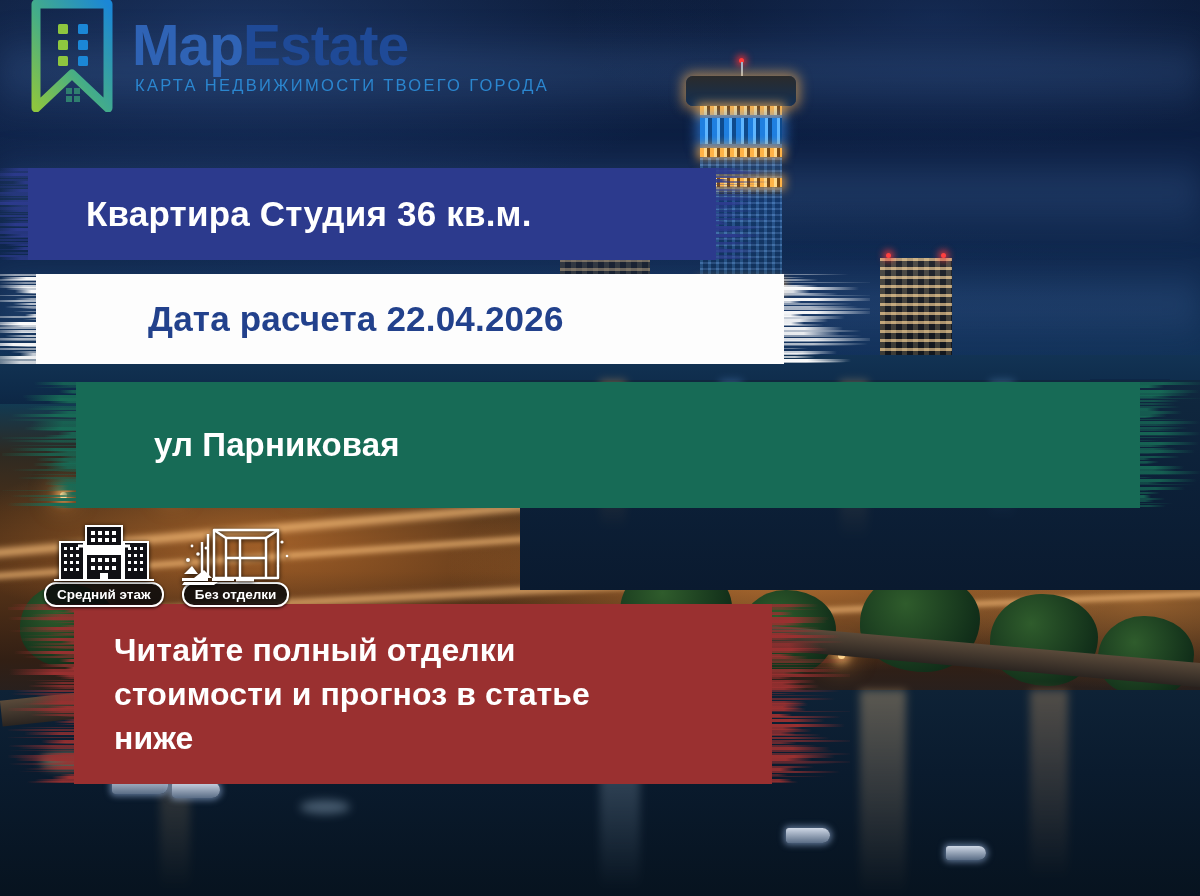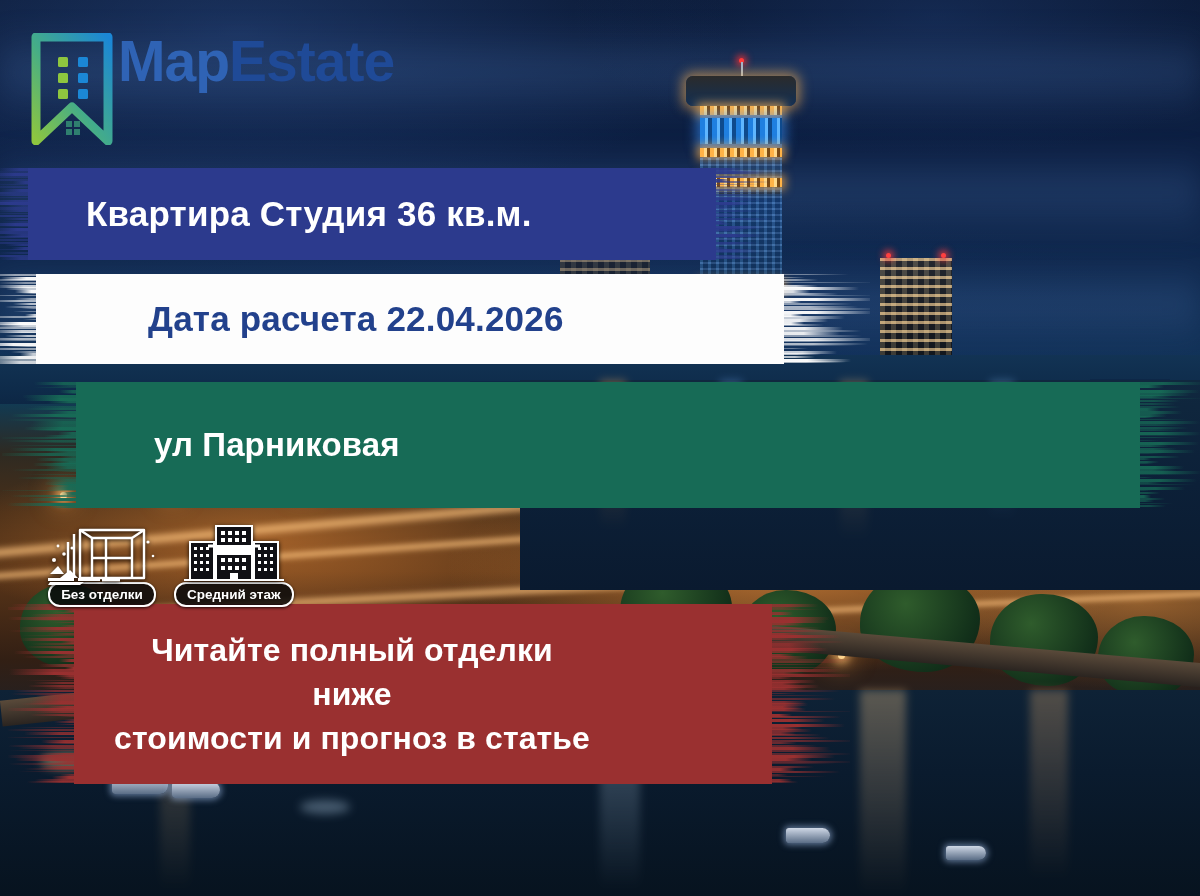--- a/index.html
+++ b/index.html
@@ -128,33 +128,33 @@
     background:repeating-linear-gradient(180deg, rgba(255,210,140,.75) 0 3px, rgba(0,0,0,.55) 3px 9px),
                repeating-linear-gradient(90deg, rgba(255,220,150,.45) 0 5px, rgba(0,0,0,.45) 5px 11px);
     opacity:.8;
   }
   .t-third {
     left:560px; top:250px; width:90px; height:150px;
     background:linear-gradient(180deg,#2a3850,#15243a);
   }
 
   
-  .logo { position:absolute; left:28px; top:33px; display:flex; align-items:flex-start; gap:2px; }
+  .logo { position:absolute; left:28px; top:0; display:flex; align-items:center; gap:16px; }
   .logo-mark { width:88px; height:112px; display:block; }
   .logo-text { display:flex; flex-direction:column; gap:2px; }
   .logo-word { font-size:57px; font-weight:700; letter-spacing:-1px; line-height:1; }
   .logo-word .m1 { color:#2f63b5; }
   .logo-word .m2 { color:#1f4a97; }
   .logo-tag {
     font-size:16.5px; font-weight:400; letter-spacing:2.3px;
     color:#2b86cf; white-space:nowrap; padding-left:3px;
   }
 
   
-  .banner { position:absolute; display:flex; align-items:center;text-align:center; }
+  .banner { position:absolute; display:flex; align-items:center; }
   .banner .txt { position:relative; z-index:3; }
 
   
   .smear { position:absolute; top:0; height:100%; z-index:1; overflow:hidden; pointer-events:none; }
   .smear i { position:absolute; display:block; height:3px; left:0; }
 
   
   #b-blue { left:28px; top:168px; width:688px; height:92px; background:#2c3a8d; }
   #b-blue .txt { color:#ffffff; font-size:35px; font-weight:700; padding-left:58px; letter-spacing:.2px; }
 
@@ -334,20 +334,21 @@
       <rect x="50" y="56" width="10" height="10" rx="1.5" fill="#1b87d6"></rect>
       <g fill="#2f7f6f">
         <rect x="38" y="88" width="6" height="6"></rect>
         <rect x="46" y="88" width="6" height="6"></rect>
         <rect x="38" y="96" width="6" height="6"></rect>
         <rect x="46" y="96" width="6" height="6"></rect>
       </g>
     </svg>
     <div class="logo-text">
       <div class="logo-word"><span class="m1">Map</span><span class="m2">Estate</span></div>
+      <div class="logo-tag">КАРТА НЕДВИЖИМОСТИ ТВОЕГО ГОРОДА</div>
     </div>
   </div>
 
   <div class="banner" id="b-blue">
     <div class="smear" style="left:-60px;width:64px;">
         <i style="top:0px;left:29px;width:35px;height:3px;opacity:0.85;background:linear-gradient(270deg,#2c3a8d 0%,#2c3a8d 35%,rgba(0,0,0,0) 100%)"></i>
         <i style="top:3px;left:16px;width:48px;height:2px;opacity:0.46;background:linear-gradient(270deg,#2c3a8d 0%,#2c3a8d 35%,rgba(0,0,0,0) 100%)"></i>
         <i style="top:5px;left:14px;width:50px;height:3px;opacity:0.95;background:linear-gradient(270deg,#2c3a8d 0%,#2c3a8d 35%,rgba(0,0,0,0) 100%)"></i>
         <i style="top:8px;left:6px;width:58px;height:2px;opacity:0.45;background:linear-gradient(270deg,#2c3a8d 0%,#2c3a8d 35%,rgba(0,0,0,0) 100%)"></i>
         <i style="top:11px;left:2px;width:62px;height:2px;opacity:0.46;background:linear-gradient(270deg,#2c3a8d 0%,#2c3a8d 35%,rgba(0,0,0,0) 100%)"></i>
@@ -600,51 +601,20 @@
         <i style="top:123px;left:0;width:26px;height:2px;opacity:0.57;background:linear-gradient(90deg,#176b56 0%,#176b56 35%,rgba(0,0,0,0) 100%)"></i>
       </div>
     <div class="txt">
       <div>ул Парниковая</div>
     </div>
   </div>
 
   <div class="features">
 
     <div class="feat">
-      <svg width="116" height="70" viewBox="0 0 116 70">
-        <g stroke="#ffffff" stroke-width="2.4" fill="none" stroke-linejoin="round">
-          <path d="M36 14 H100 V62 H36 Z"></path>
-          <path d="M36 14 L48 22 V62"></path>
-          <path d="M100 14 L88 22 V62"></path>
-          <path d="M48 22 H88"></path>
-          <path d="M62 22 V62"></path>
-          <path d="M48 42 H88"></path>
-          <path d="M30 18 V62"></path>
-          <path d="M24 26 V62"></path>
-        </g>
-        <g fill="#ffffff">
-          <path d="M6 58 L14 50 L20 58 Z"></path>
-          <path d="M16 62 L26 54 L34 62 Z"></path>
-          <rect x="4" y="62" width="26" height="3"></rect>
-          <circle cx="10" cy="44" r="2"></circle>
-          <circle cx="20" cy="38" r="1.8"></circle>
-          <circle cx="28" cy="32" r="1.5"></circle>
-          <circle cx="14" cy="30" r="1.4"></circle>
-          <rect x="34" y="62" width="22" height="3"></rect>
-          <rect x="58" y="63" width="18" height="2.4"></rect>
-          <path d="M6 66 L40 66 L36 69 L4 69 Z"></path>
-          <circle cx="104" cy="26" r="1.6"></circle>
-          <circle cx="109" cy="40" r="1.3"></circle>
-          <circle cx="100" cy="50" r="1.2"></circle>
-        </g>
-      </svg>
-      <div class="pill">Без отделки</div>
-    </div>
-
-    <div class="feat">
       <svg width="104" height="70" viewBox="0 0 104 70">
         <g stroke="#ffffff" stroke-width="2" fill="#101015">
           <rect x="8" y="26" width="24" height="38"></rect>
           <rect x="34" y="10" width="36" height="54"></rect>
           <rect x="72" y="26" width="24" height="38"></rect>
           <path d="M2 64 H102"></path>
           <rect x="34" y="30" width="36" height="8" fill="#ffffff"></rect>
           <path d="M26 30 H34 M70 30 H78" stroke-width="3"></path>
         </g>
         <g fill="#ffffff">
@@ -685,20 +655,51 @@
             <rect x="53" y="42" width="4" height="4"></rect>
             <rect x="60" y="42" width="4" height="4"></rect>
           <rect x="39" y="50" width="4" height="4"></rect>
             <rect x="46" y="50" width="4" height="4"></rect>
             <rect x="53" y="50" width="4" height="4"></rect>
             <rect x="60" y="50" width="4" height="4"></rect>
           <rect x="48" y="57" width="8" height="7"></rect>
         </g>
       </svg>
       <div class="pill">Средний этаж</div>
+    </div>
+
+    <div class="feat">
+      <svg width="116" height="70" viewBox="0 0 116 70">
+        <g stroke="#ffffff" stroke-width="2.4" fill="none" stroke-linejoin="round">
+          <path d="M36 14 H100 V62 H36 Z"></path>
+          <path d="M36 14 L48 22 V62"></path>
+          <path d="M100 14 L88 22 V62"></path>
+          <path d="M48 22 H88"></path>
+          <path d="M62 22 V62"></path>
+          <path d="M48 42 H88"></path>
+          <path d="M30 18 V62"></path>
+          <path d="M24 26 V62"></path>
+        </g>
+        <g fill="#ffffff">
+          <path d="M6 58 L14 50 L20 58 Z"></path>
+          <path d="M16 62 L26 54 L34 62 Z"></path>
+          <rect x="4" y="62" width="26" height="3"></rect>
+          <circle cx="10" cy="44" r="2"></circle>
+          <circle cx="20" cy="38" r="1.8"></circle>
+          <circle cx="28" cy="32" r="1.5"></circle>
+          <circle cx="14" cy="30" r="1.4"></circle>
+          <rect x="34" y="62" width="22" height="3"></rect>
+          <rect x="58" y="63" width="18" height="2.4"></rect>
+          <path d="M6 66 L40 66 L36 69 L4 69 Z"></path>
+          <circle cx="104" cy="26" r="1.6"></circle>
+          <circle cx="109" cy="40" r="1.3"></circle>
+          <circle cx="100" cy="50" r="1.2"></circle>
+        </g>
+      </svg>
+      <div class="pill">Без отделки</div>
     </div>
 
   </div>
 
   <div class="banner" id="b-red">
     <div class="smear" style="left:-66px;width:70px;">
         <i style="top:0px;left:3px;width:67px;height:3px;opacity:0.88;background:linear-gradient(270deg,#9a3030 0%,#9a3030 35%,rgba(0,0,0,0) 100%)"></i>
         <i style="top:3px;left:-5px;width:75px;height:3px;opacity:0.91;background:linear-gradient(270deg,#9a3030 0%,#9a3030 35%,rgba(0,0,0,0) 100%)"></i>
         <i style="top:5px;left:56px;width:14px;height:3px;opacity:0.83;background:linear-gradient(270deg,#9a3030 0%,#9a3030 35%,rgba(0,0,0,0) 100%)"></i>
         <i style="top:8px;left:44px;width:26px;height:1px;opacity:0.39;background:linear-gradient(270deg,#9a3030 0%,#9a3030 35%,rgba(0,0,0,0) 100%)"></i>
@@ -834,18 +835,18 @@
         <i style="top:162px;left:0;width:42px;height:2px;opacity:0.67;background:linear-gradient(90deg,#9a3030 0%,#9a3030 35%,rgba(0,0,0,0) 100%)"></i>
         <i style="top:164px;left:0;width:23px;height:3px;opacity:0.94;background:linear-gradient(90deg,#9a3030 0%,#9a3030 35%,rgba(0,0,0,0) 100%)"></i>
         <i style="top:167px;left:0;width:68px;height:2px;opacity:0.69;background:linear-gradient(90deg,#9a3030 0%,#9a3030 35%,rgba(0,0,0,0) 100%)"></i>
         <i style="top:170px;left:0;width:16px;height:2px;opacity:0.48;background:linear-gradient(90deg,#9a3030 0%,#9a3030 35%,rgba(0,0,0,0) 100%)"></i>
         <i style="top:172px;left:0;width:55px;height:1px;opacity:0.32;background:linear-gradient(90deg,#9a3030 0%,#9a3030 35%,rgba(0,0,0,0) 100%)"></i>
         <i style="top:175px;left:0;width:20px;height:3px;opacity:0.82;background:linear-gradient(90deg,#9a3030 0%,#9a3030 35%,rgba(0,0,0,0) 100%)"></i>
         <i style="top:177px;left:0;width:26px;height:2px;opacity:0.55;background:linear-gradient(90deg,#9a3030 0%,#9a3030 35%,rgba(0,0,0,0) 100%)"></i>
       </div>
     <div class="txt">
       <div>Читайте полный отделки</div>
+      <div>стоимости и прогноз в статье</div>
       <div>ниже</div>
-      <div>стоимости и прогноз в статье</div>
     </div>
   </div>
 
 </div>
 
 </body></html>

